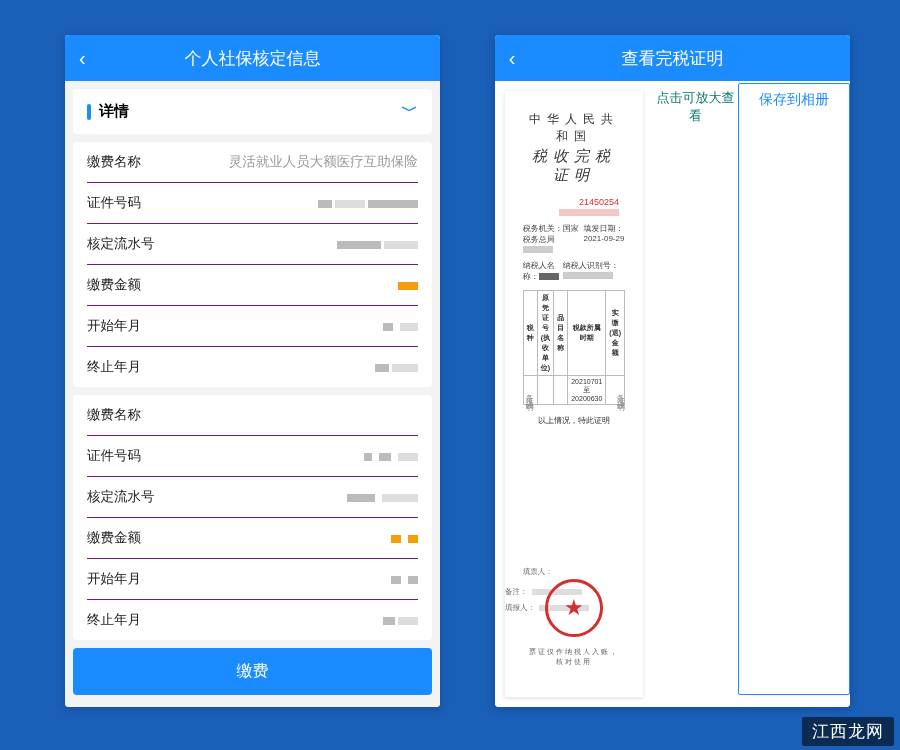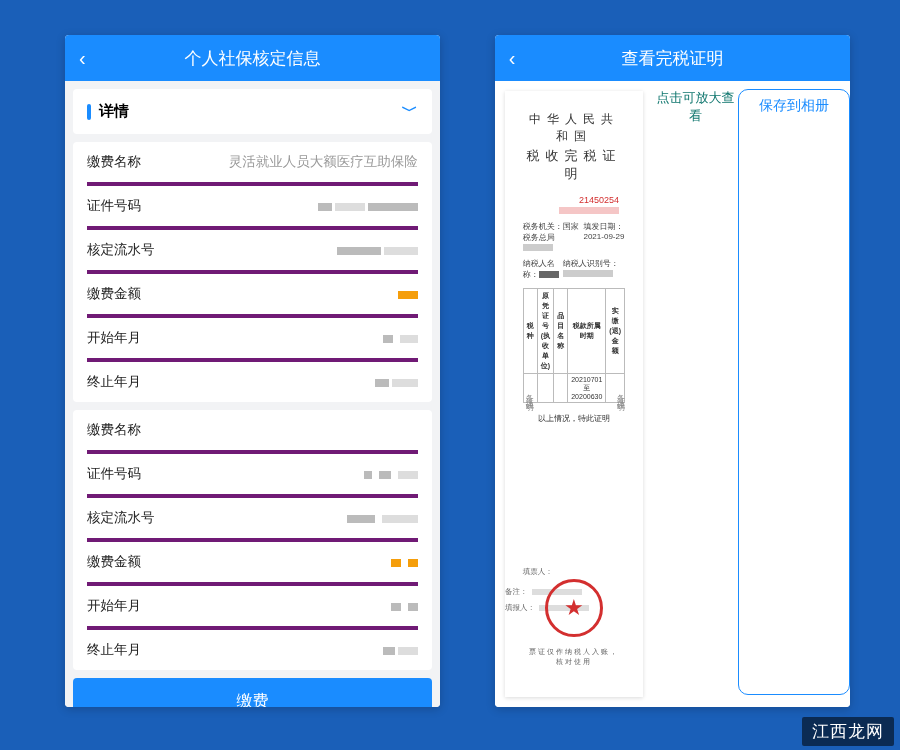--- a/index.html
+++ b/index.html
@@ -77,21 +77,21 @@
     .card {
       background: #fff;
       border-radius: 4px;
       padding: 0 14px;
     }
     .row {
       display: flex;
       justify-content: space-between;
       align-items: center;
       padding: 11px 0;
-      border-bottom: 4px solid #701a75;
+      border-bottom: 1px solid #701a75;
       font-size: 13.5px;
     }
     .row:last-child { border-bottom: none; }
     .row .label { color: #222; font-weight: 500; }
     .row .value { color: #999; text-align: right; max-width: 60%; }
     .censor {
       display: inline-block;
       height: 8px;
       background: #bbb;
       margin-left: 3px;
@@ -131,23 +131,24 @@
     }
     .doc .country {
       text-align: center;
       letter-spacing: 6px;
       font-size: 12px;
       font-weight: 500;
     }
     .doc .doc-title {
       text-align: center;
       letter-spacing: 6px;
-      font-size: 13px;
+      font-size: 15px;
       margin-top: 2px;
       font-weight: 500;
+      font-style: italic;
     }
     .doc .serial {
       color: #d32f2f;
       font-size: 9px;
       text-align: right;
       margin-top: 12px;
       padding-right: 6px;
     }
     .doc .serial .c { display:inline-block; width:60px; height:7px; background:#f5c6c6; vertical-align: middle; }
     .meta-row {
@@ -221,26 +222,26 @@
     .doc-sig-area .srow { margin-bottom: 6px; }
     .doc-sig-area .sc { display:inline-block; width:50px; height:6px; background:#ddd; vertical-align:middle; margin-left:4px; }
     .hint {
       text-align: center;
       font-size: 13px;
       color: #0f766e;
       padding: 8px 0 4px;
     }
     .save-btn {
       width: 120px;
-      margin: 8px auto 12px;
+      margin: 2px auto 12px;
       border: 1.5px solid #1A8CFF;
       color: #1A8CFF;
       text-align: center;
       padding: 7px 0;
-      border-radius: 10px;
+      border-radius: 2px;
       font-size: 14px;
       cursor: pointer;
     }
     .watermark {
       position: absolute;
       right: 6px;
       bottom: 4px;
       background: rgba(0,0,0,0.55);
       color: #fff;
       font-size: 17px;

